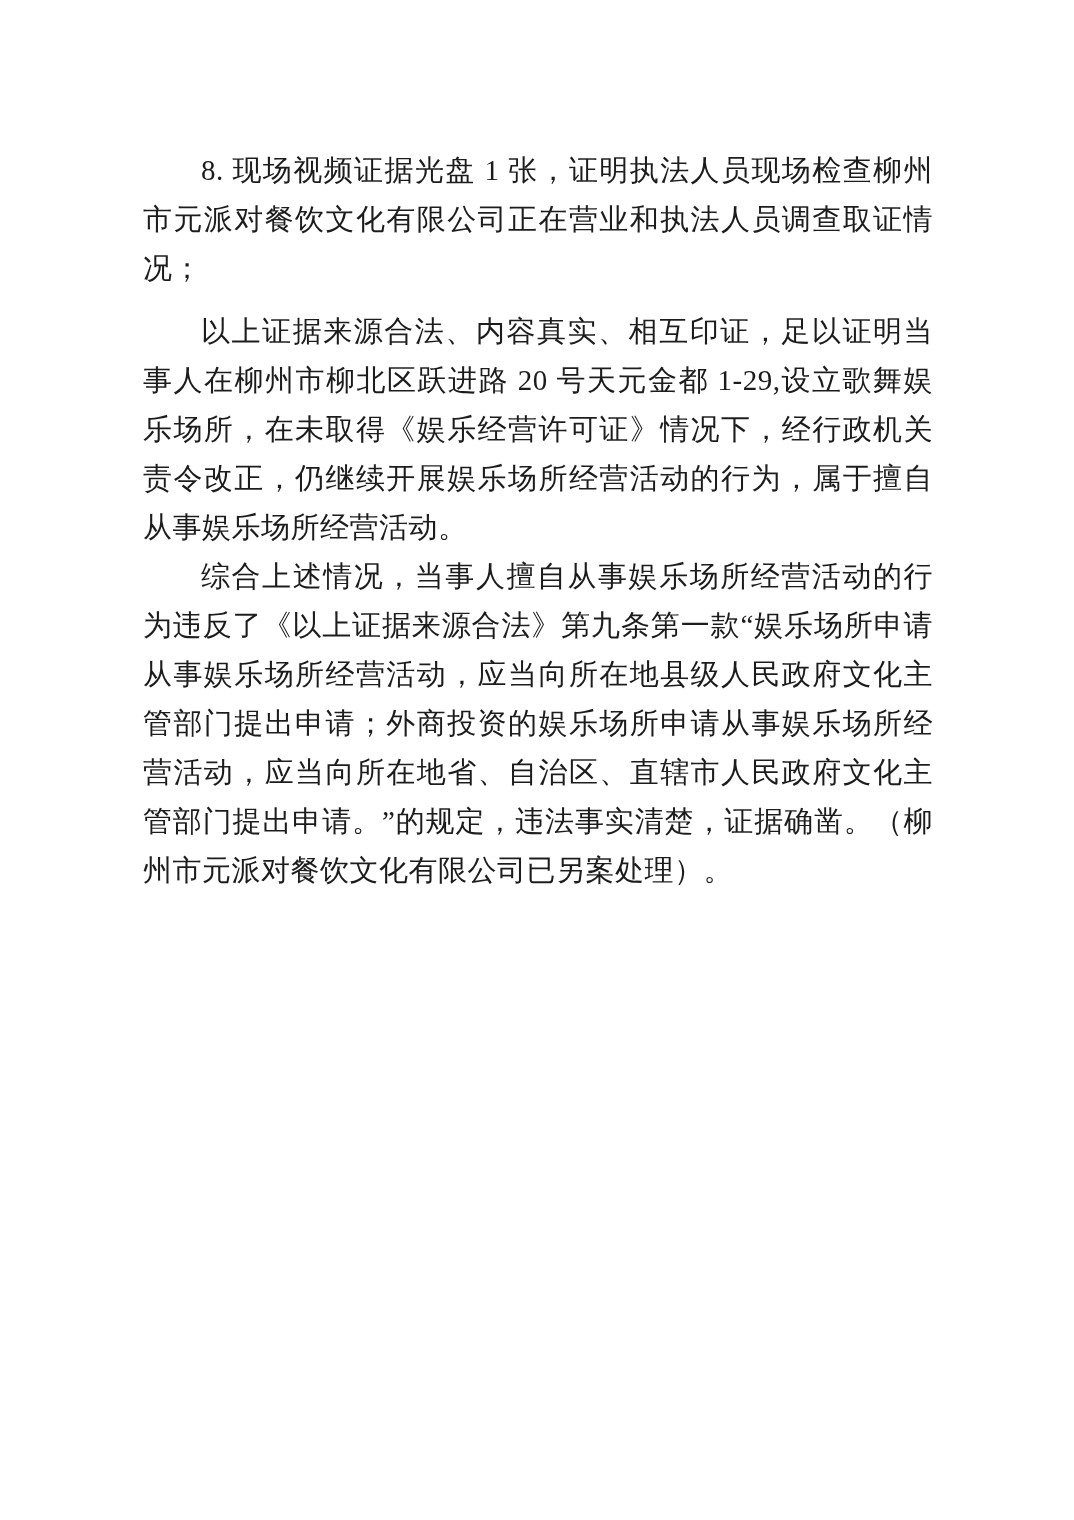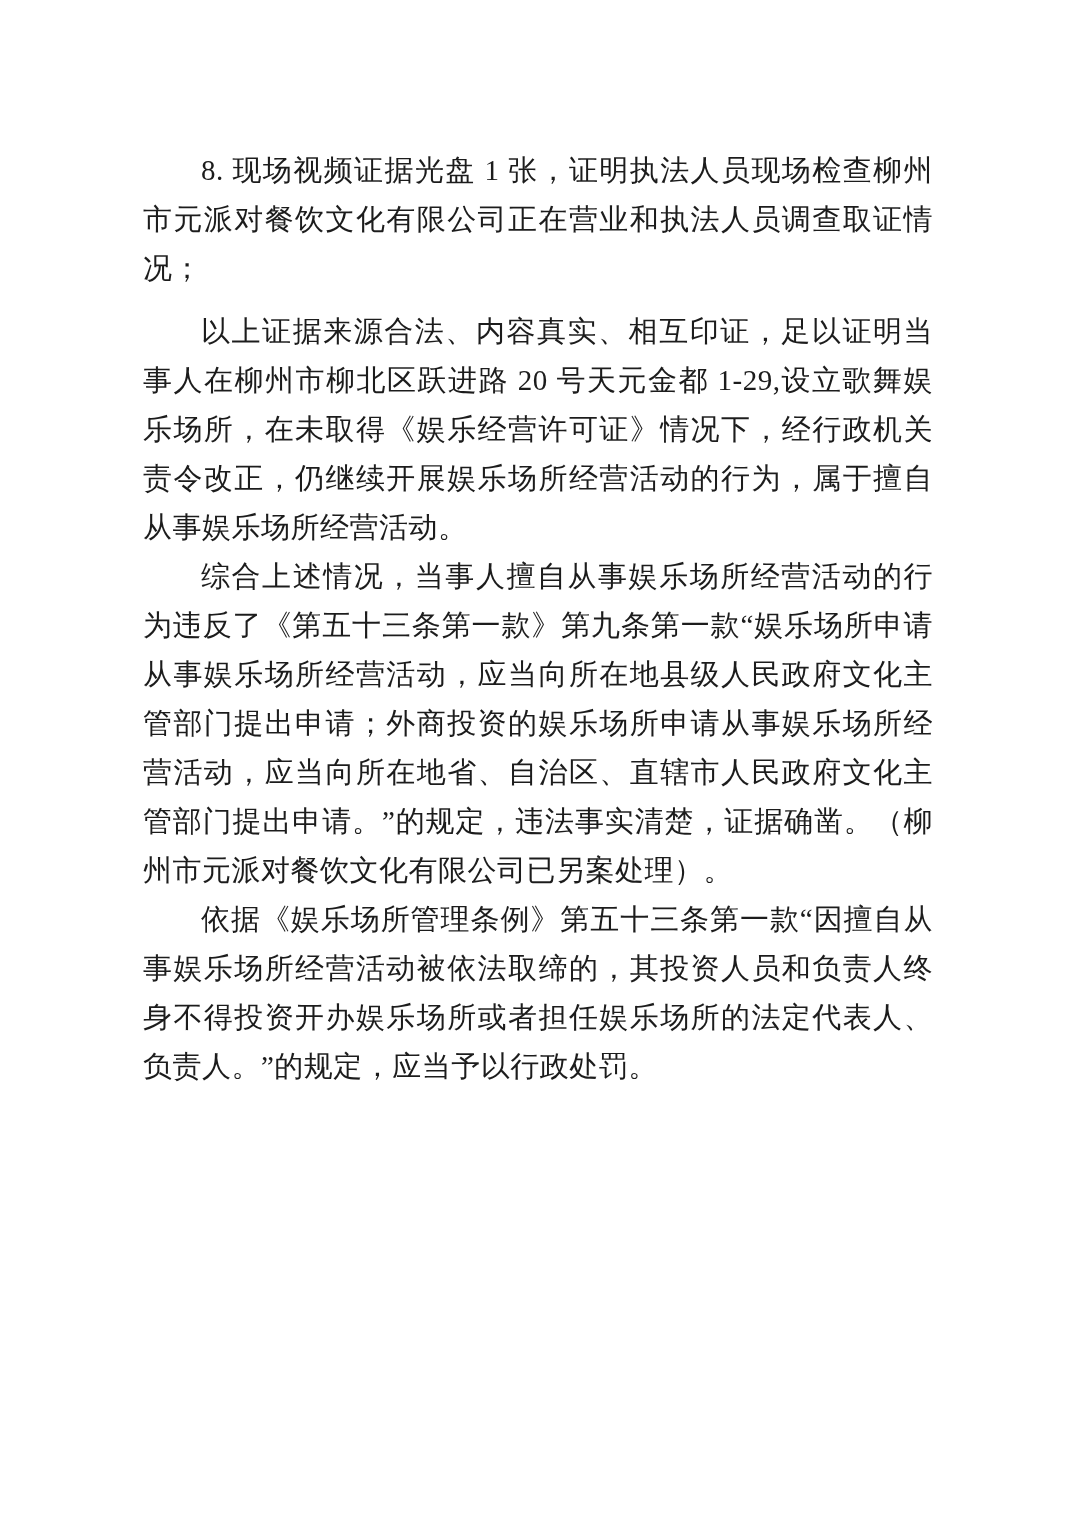--- a/index.html
+++ b/index.html
@@ -49,20 +49,19 @@
     width: 16px;
   }
 </style>
 </head>
 <body>
 
 <div class="page">
   <div class="content">
     <p class="para para-first">8. 现场视频证据光盘 1 张，证明执法人员现场检查柳州市元派对餐饮文化有限公司正在营业和执法人员调查取证情况；</p>
     <p class="para">以上证据来源合法、内容真实、相互印证，足以证明当事人在柳州市柳北区跃进路 20 号天元金都 1-29,设立歌舞娱乐场所，在未取得《娱乐经营许可证》情况下，经行政机关责令改正，仍继续开展娱乐场所经营活动的行为，属于擅自从事娱乐场所经营活动。</p>
-    <p class="para">综合上述情况，当事人擅自从事娱乐场所经营活动的行为违反了《第五十三条第一款》第九条第一款“娱乐场所申请从事娱乐场所经营活动，应当向所在地县级人民政府文化主管部门提出申请；外商投资的娱乐场所申请从事娱乐场所经营活动，应当向所在地省、自治区、直辖市人民政府文化主管部门提出申请。”的规定，违法事实清楚，证据确凿。（柳州市元派对餐饮文化有限公司已另案处理）。</p>
-    <p class="para">依据《娱乐场所管理条例》第五十三条第一款“因擅自从事娱乐场所经营活动被依法取缔的，其投资人员和负责人终身不得投资开办娱乐场所或者担任娱乐场所的法定代表人、负责人。”的规定，应当予以行政处罚。</p>
+    <p class="para">综合上述情况，当事人擅自从事娱乐场所经营活动的行为违反了《以上证据来源合法》第九条第一款“娱乐场所申请从事娱乐场所经营活动，应当向所在地县级人民政府文化主管部门提出申请；外商投资的娱乐场所申请从事娱乐场所经营活动，应当向所在地省、自治区、直辖市人民政府文化主管部门提出申请。”的规定，违法事实清楚，证据确凿。（柳州市元派对餐饮文化有限公司已另案处理）。</p>
   </div>
 
   <div class="footer">
     <span>共 4 页</span><span class="gap"></span><span>第 3 页</span>
   </div>
 </div>
 
 </body></html>

